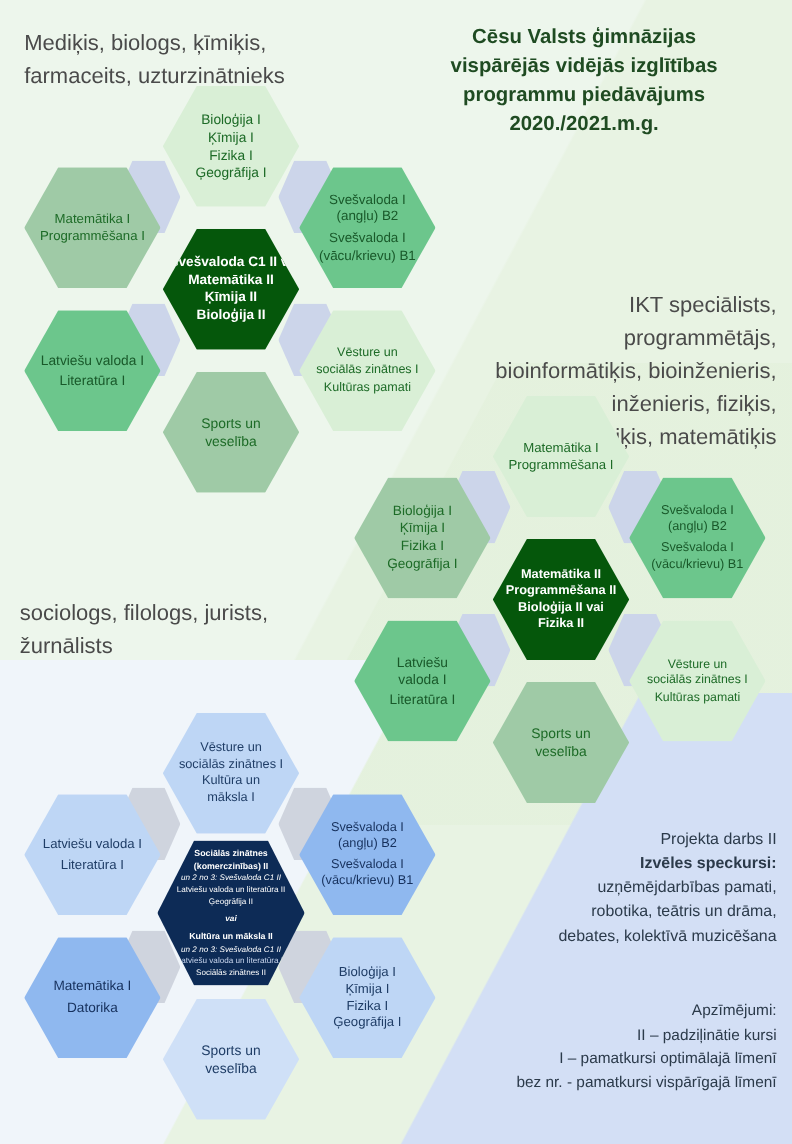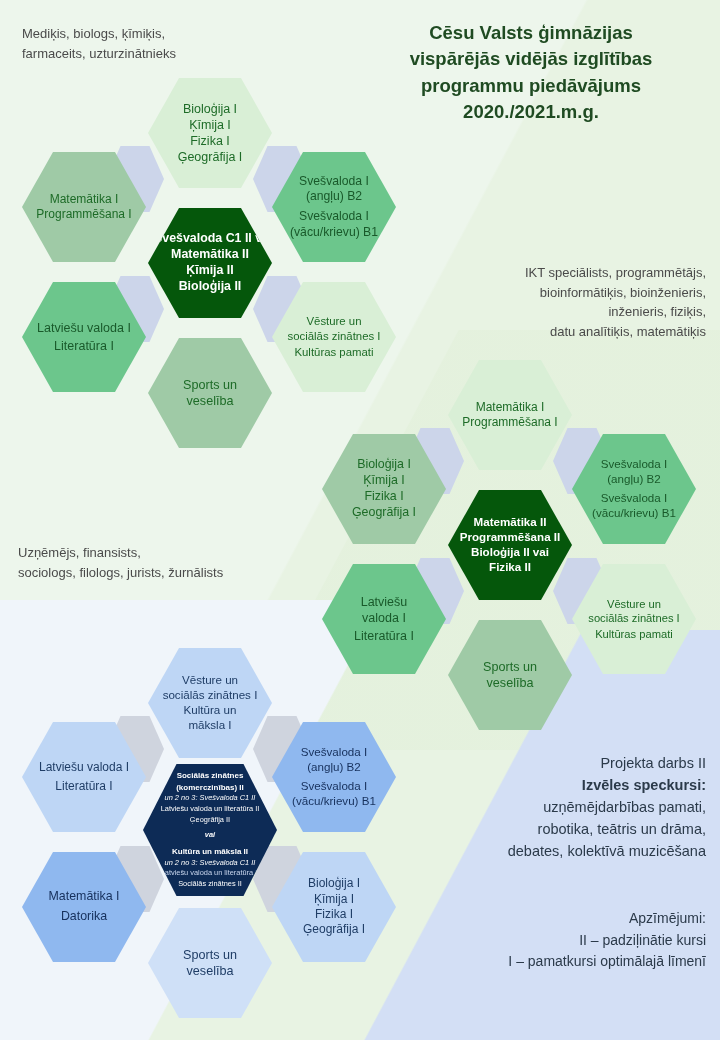--- a/index.html
+++ b/index.html
@@ -81,21 +81,21 @@
   
   .title {
     position: absolute;
     left: 356px; top: 20px; width: 350px;
     text-align: center;
     font-size: 18.5px; font-weight: bold;
     color: #1f4b22; line-height: 1.42;
   }
   .prof {
     position: absolute;
-    font-size: 13px; color: #4a4a4a; line-height: 1.5;
+    font-size: 20px; color: #4a4a4a; line-height: 1.5;
   }
   .prof-1 { left: 22px; top: 24px; width: 300px; text-align: left; }
   .prof-2 { left: 430px; top: 263px; width: 276px; text-align: right; }
   .prof-3 { left: 18px; top: 543px; width: 310px; text-align: left; }
 
   .legend {
     position: absolute;
     left: 400px; top: 752px; width: 306px;
     text-align: right;
     font-size: 14.5px; color: #2b3a4a; line-height: 1.52;
@@ -139,21 +139,20 @@
     <div>Mediķis, biologs, ķīmiķis,</div>
     <div>farmaceits, uzturzinātnieks</div>
   </div>
   <div class="prof prof-2">
     <div>IKT speciālists, programmētājs,</div>
     <div>bioinformātiķis, bioinženieris,</div>
     <div>inženieris, fiziķis,</div>
     <div>datu analītiķis, matemātiķis</div>
   </div>
   <div class="prof prof-3">
-    <div>Uzņēmējs, finansists,</div>
     <div>sociologs, filologs, jurists, žurnālists</div>
   </div>
 
   <div class="conn" style="left:106px;  top:146px; width:58px; height:66px;"></div>
   <div class="conn" style="left:253px;  top:146px; width:58px; height:66px;"></div>
   <div class="conn" style="left:106px;  top:276px; width:58px; height:66px;"></div>
   <div class="conn" style="left:253px;  top:276px; width:58px; height:66px;"></div>
 
   <div class="hex c-pale" style="left:148px; top:78px; width:124px; height:110px; font-size:12.5px;">
     <div class="txt">
@@ -357,15 +356,16 @@
     <div class="ital">Izvēles speckursi:</div>
     <div>uzņēmējdarbības  pamati,</div>
     <div>robotika, teātris un drāma,</div>
     <div>debates, kolektīvā muzicēšana</div>
   </div>
 
   <div class="marks">
     <div>Apzīmējumi:</div>
     <div>II – padziļinātie kursi</div>
     <div>I – pamatkursi optimālajā līmenī</div>
+    <div>bez nr. - pamatkursi vispārīgajā līmenī</div>
   </div>
 
 </div>
 
 </body></html>

